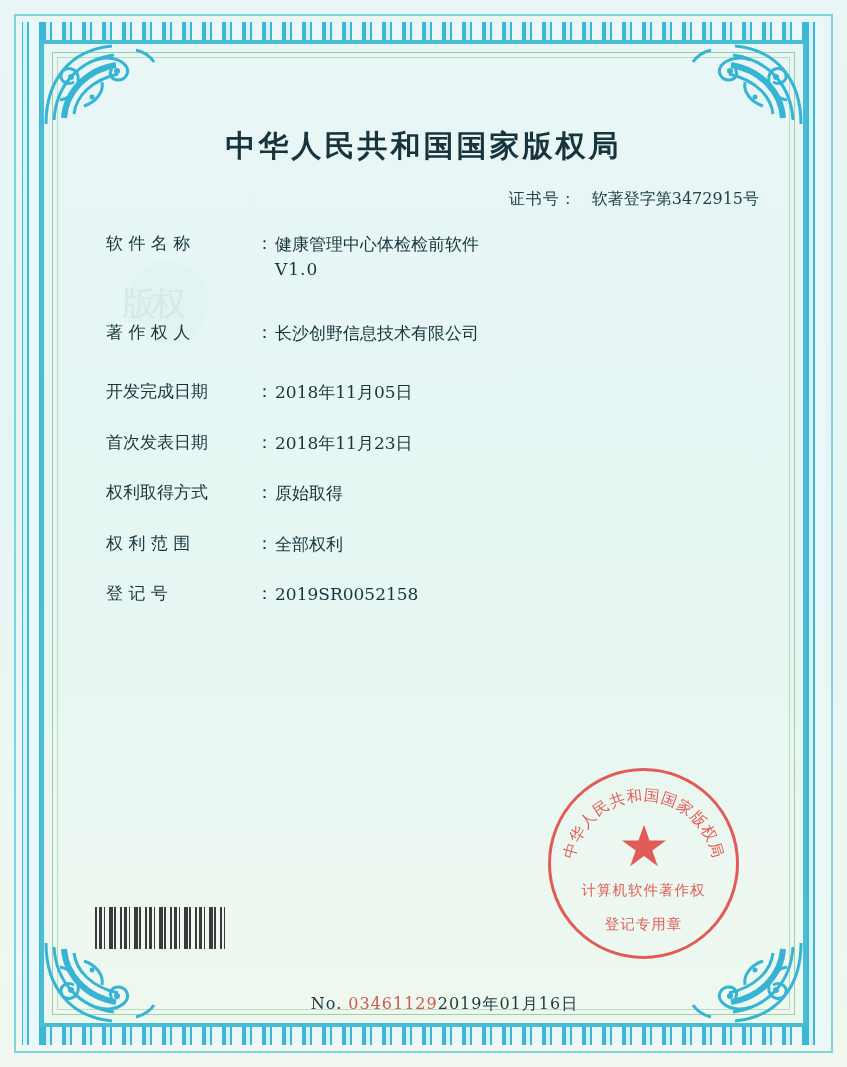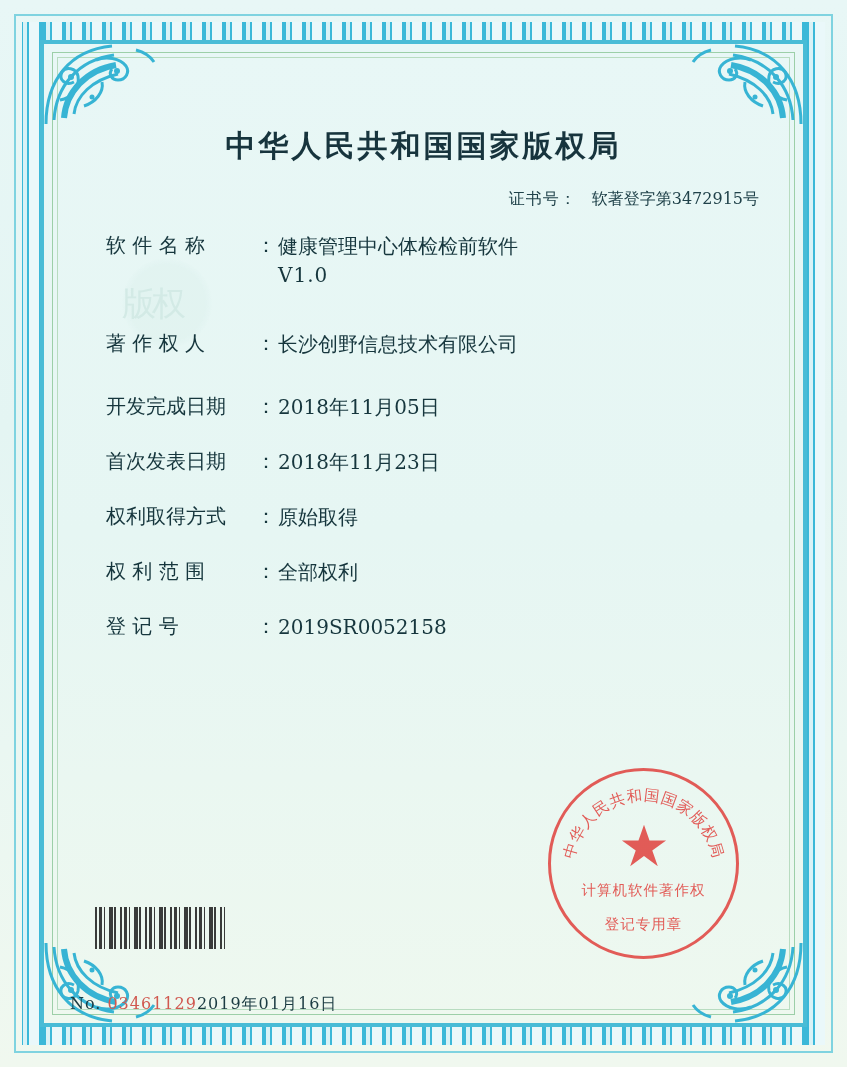--- a/index.html
+++ b/index.html
@@ -127,21 +127,21 @@
   .cert-no .value { margin-left: 10px; }
 
   .fields {
     margin-top: 22px;
     padding-left: 36px;
   }
   .row {
     display: flex;
     align-items: flex-start;
     margin-bottom: 20px;
-    font-size: 20px;
+    font-size: 17px;
     color: #16363d;
     font-family: "DejaVu Serif", serif;
   }
   .row .k {
     width: 150px;
     flex: 0 0 150px;
     white-space: nowrap;
   }
   .row .colon { margin: 0 2px 0 0; }
   .row .v {
@@ -221,21 +221,21 @@
     letter-spacing: 1px;
   }
   .seal .seal-l1 { top: 110px; }
   .seal .seal-l2 { top: 144px; }
 
   .footer {
     position: absolute;
     left: 0; right: 0;
     bottom: 52px;
     display: flex;
-    justify-content: flex-start;
+    justify-content: center;
     align-items: baseline;
     padding: 0 28px 0 70px;
     font-size: 16px;
     color: #1b3b42;
     font-family: "DejaVu Serif", serif;
   }
   .footer .serial { color: #d0584f; letter-spacing: 1px; }
   .footer .serial .prefix { color: #1b3b42; margin-right: 6px; }
   .footer .date { letter-spacing: 1px; }
 </style>

